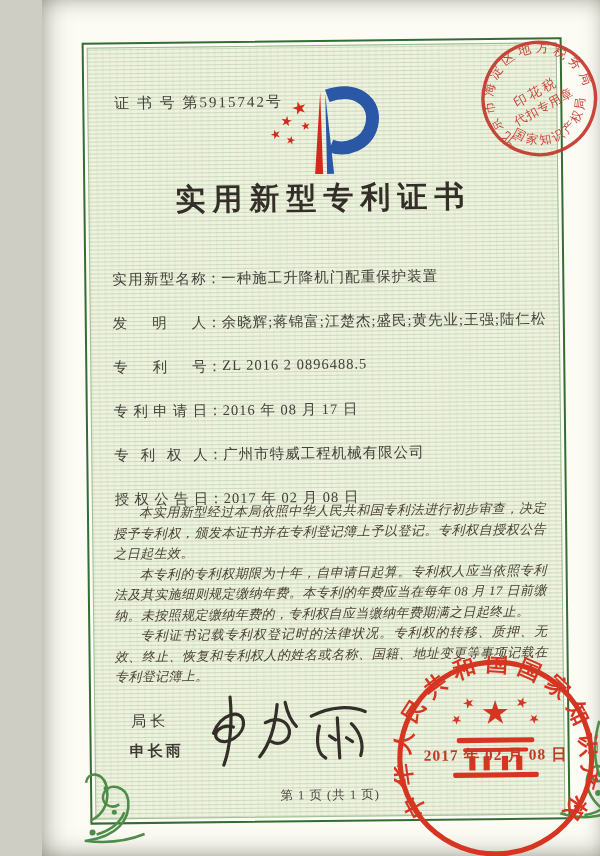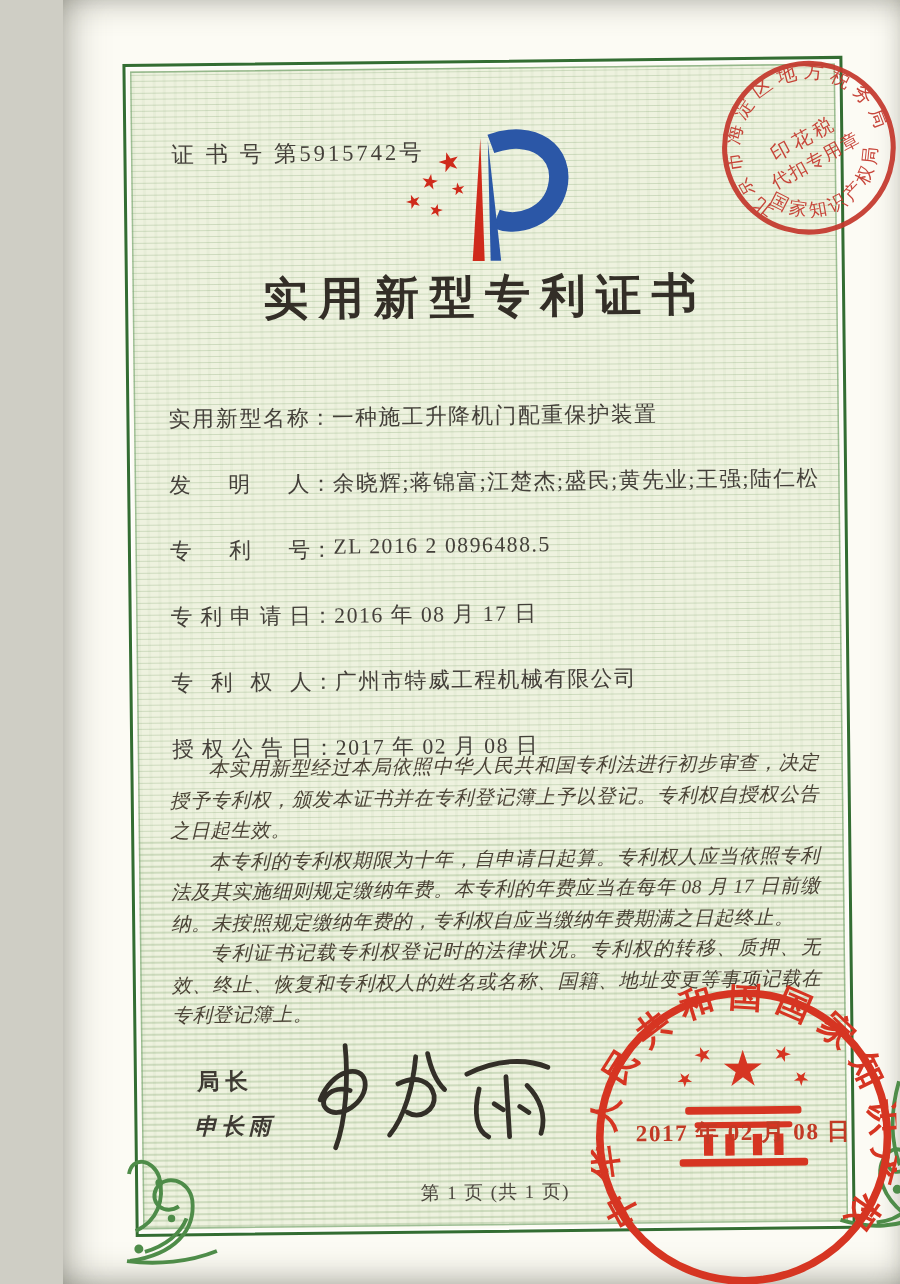--- a/index.html
+++ b/index.html
@@ -32,23 +32,23 @@
   .f-label{display:inline-block;width:94px;text-align:justify;text-align-last:justify;
     vertical-align:top;}
   .f-colon{display:inline-block;vertical-align:top;}
   .f-value{display:inline-block;vertical-align:top;letter-spacing:1px;}
 
   .paras{position:absolute;left:20px;right:15px;top:455px;color:#4b4336;}
   .paras p{margin:0;font-size:13px;line-height:20.5px;text-indent:2em;
     text-align:justify;font-style:italic;letter-spacing:.4px;}
 
   .signer-title{position:absolute;left:36px;top:664px;font-size:15px;
-    letter-spacing:4px;color:#3e3a33;font-weight:700;}
+    letter-spacing:4px;color:#3e3a33;font-weight:400;}
   .signer-name{position:absolute;left:34px;top:694px;font-size:15px;
-    letter-spacing:3px;color:#3e3a33;font-weight:600;font-style:italic;}
+    letter-spacing:3px;color:#3e3a33;font-weight:600;}
   .signature{position:absolute;left:88px;top:640px;}
 
   .footer{position:absolute;left:0;right:0;top:741px;text-align:center;
     font-size:12.5px;letter-spacing:1px;color:#4b463e;}
 
   
   .tax-stamp{position:absolute;left:438px;top:38px;transform:rotate(-28deg);
     opacity:.92;z-index:4;}
   .official-seal{position:absolute;left:348px;top:658px;z-index:3;}
   .seal-date{position:absolute;left:350px;top:747px;width:200px;text-align:center;

